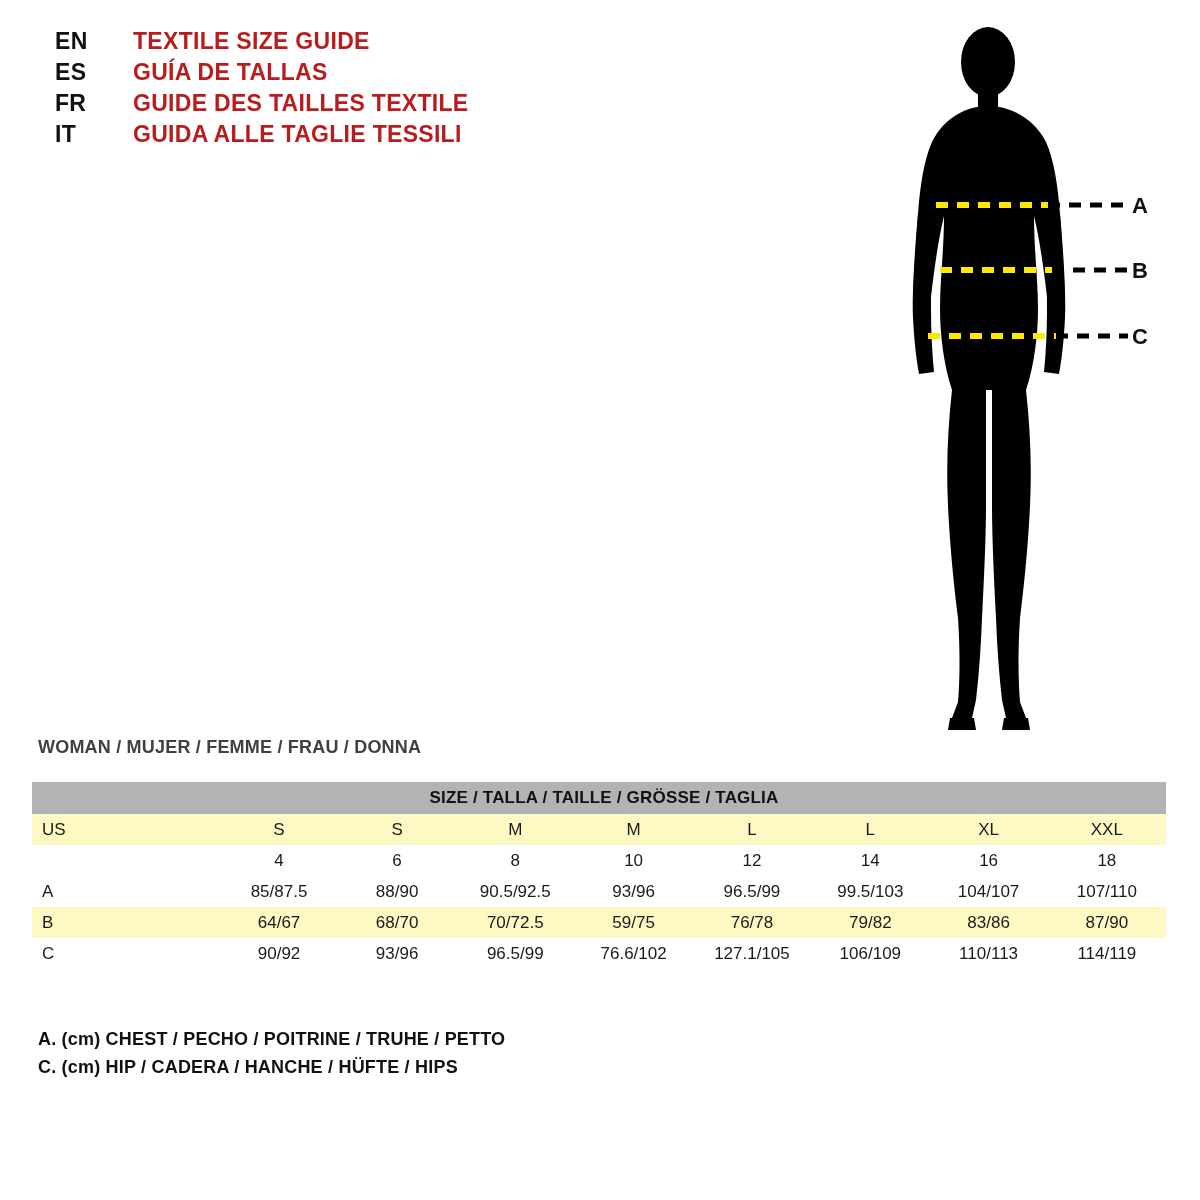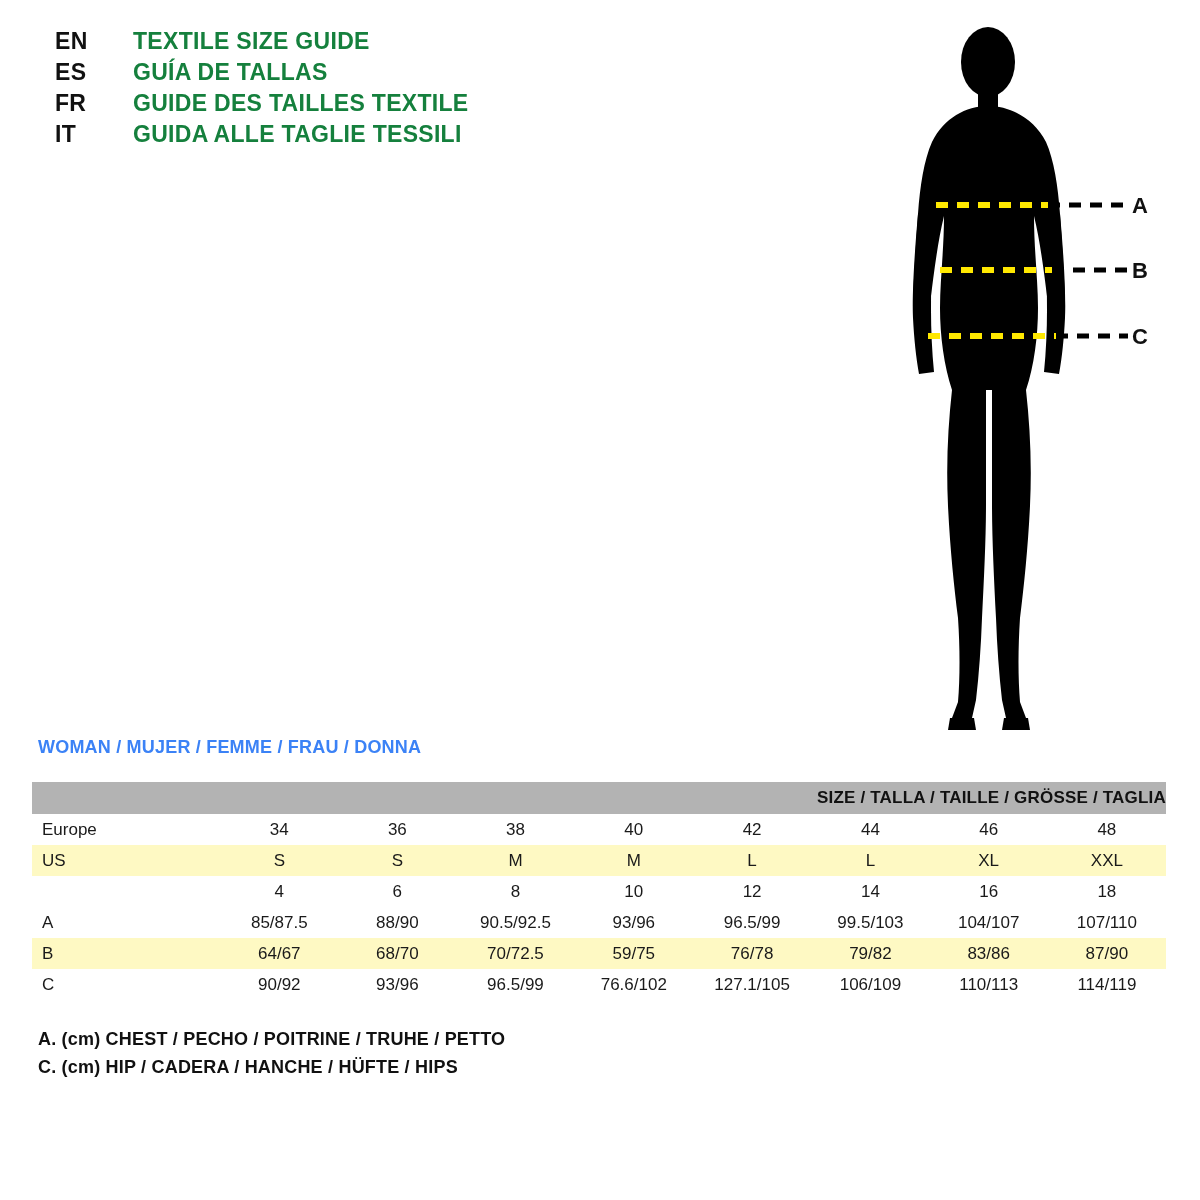--- a/index.html
+++ b/index.html
@@ -33,21 +33,21 @@
     flex: 0 0 78px;
     font-size: 23px;
     font-weight: bold;
     letter-spacing: 0.3px;
     color: #111111;
   }
   .title-text {
     font-size: 23px;
     font-weight: bold;
     letter-spacing: 0.3px;
-    color: #15803d;
+    color: #b91c1c;
     white-space: nowrap;
   }
 
   
   .figure-wrap {
     position: absolute;
     left: 840px;
     top: 18px;
     width: 340px;
     height: 720px;
@@ -62,21 +62,21 @@
   }
 
   
   .section-caption {
     position: absolute;
     left: 38px;
     top: 737px;
     font-size: 18px;
     font-weight: bold;
     letter-spacing: 0.2px;
-    color: #3b82f6;
+    color: #404040;
   }
 
   
   .size-table {
     position: absolute;
     left: 32px;
     top: 782px;
     width: 1134px;
     border-collapse: collapse;
     font-size: 17px;
@@ -84,21 +84,21 @@
   }
   .size-table td, .size-table th {
     padding: 0;
     height: 31px;
     line-height: 31px;
     text-align: center;
     font-weight: normal;
   }
   .size-table th.header-cell {
     background: #b3b3b3;
-    text-align: right;
+    text-align: center;
     padding-left: 10px;
     font-weight: bold;
     font-size: 17px;
     letter-spacing: 0.2px;
     height: 32px;
     line-height: 32px;
     color: #111111;
   }
   .size-table tr.row-alt td { background: #fef9c3; }
   .size-table tr.row-plain td { background: #ffffff; }
@@ -216,31 +216,20 @@
 
 <div class="section-caption">WOMAN / MUJER / FEMME / FRAU / DONNA</div>
 
 <table class="size-table">
   <thead>
     <tr>
       <th class="header-cell" colspan="9">SIZE / TALLA / TAILLE / GRÖSSE / TAGLIA</th>
     </tr>
   </thead>
   <tbody>
-    <tr class="row-plain">
-      <td class="rowlabel">Europe</td>
-      <td class="val">34</td>
-      <td class="val">36</td>
-      <td class="val">38</td>
-      <td class="val">40</td>
-      <td class="val">42</td>
-      <td class="val">44</td>
-      <td class="val">46</td>
-      <td class="val">48</td>
-    </tr>
     <tr class="row-alt">
       <td class="rowlabel">US</td>
       <td class="val">S</td>
       <td class="val">S</td>
       <td class="val">M</td>
       <td class="val">M</td>
       <td class="val">L</td>
       <td class="val">L</td>
       <td class="val">XL</td>
       <td class="val">XXL</td>

